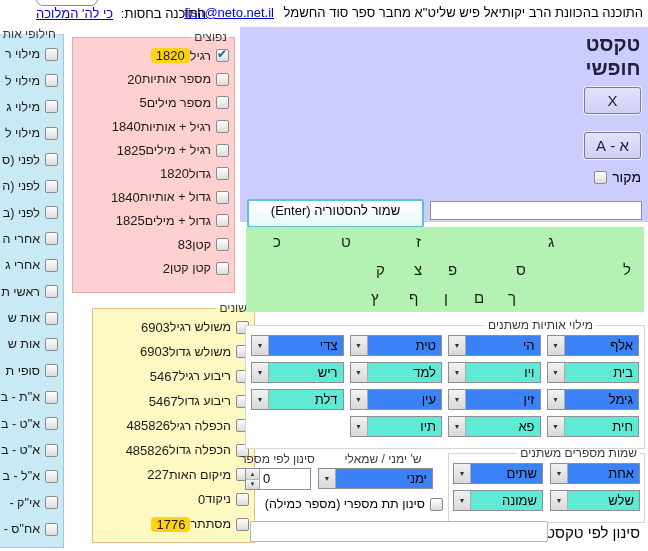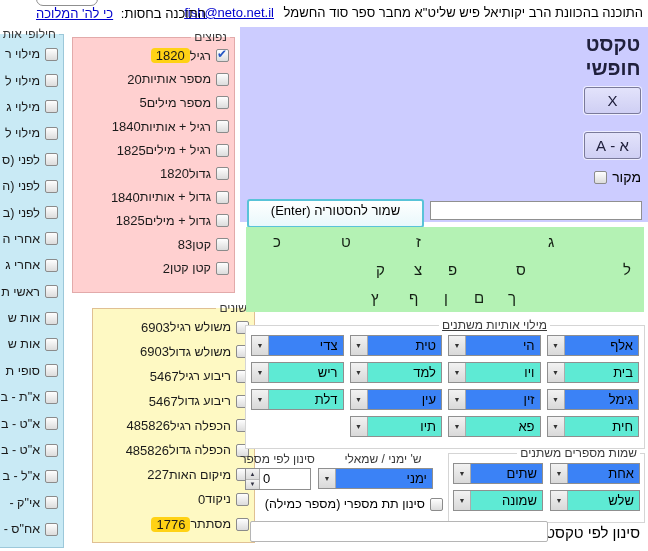--- a/index.html
+++ b/index.html
@@ -340,21 +340,21 @@
     <span class="gl" style="left: 270px; top: 34px;">ס</span>
     <span class="gl" style="left: 377px; top: 34px;">ל</span>
     <span class="gl" style="left: 125px; top: 62px;">ץ</span>
     <span class="gl" style="left: 163px; top: 62px;">ף</span>
     <span class="gl" style="left: 198px; top: 62px;">ן</span>
     <span class="gl" style="left: 228px; top: 62px;">ם</span>
     <span class="gl" style="left: 262px; top: 62px;">ך</span>
   </div>
 
 <fieldset id="fill-fs">
-  <legend style="margin-right:94px;text-decoration:underline;">מילוי אותיות משתנים</legend>
+  <legend style="margin-right:48px;">מילוי אותיות משתנים</legend>
   <div id="fill-grid">
       <div class="dd yellow">
         <span class="arrow">▼</span>
         <span class="dlbl">אלף</span>
       </div>
       <div class="dd yellow">
         <span class="arrow">▼</span>
         <span class="dlbl">הי</span>
       </div>
       <div class="dd yellow">

